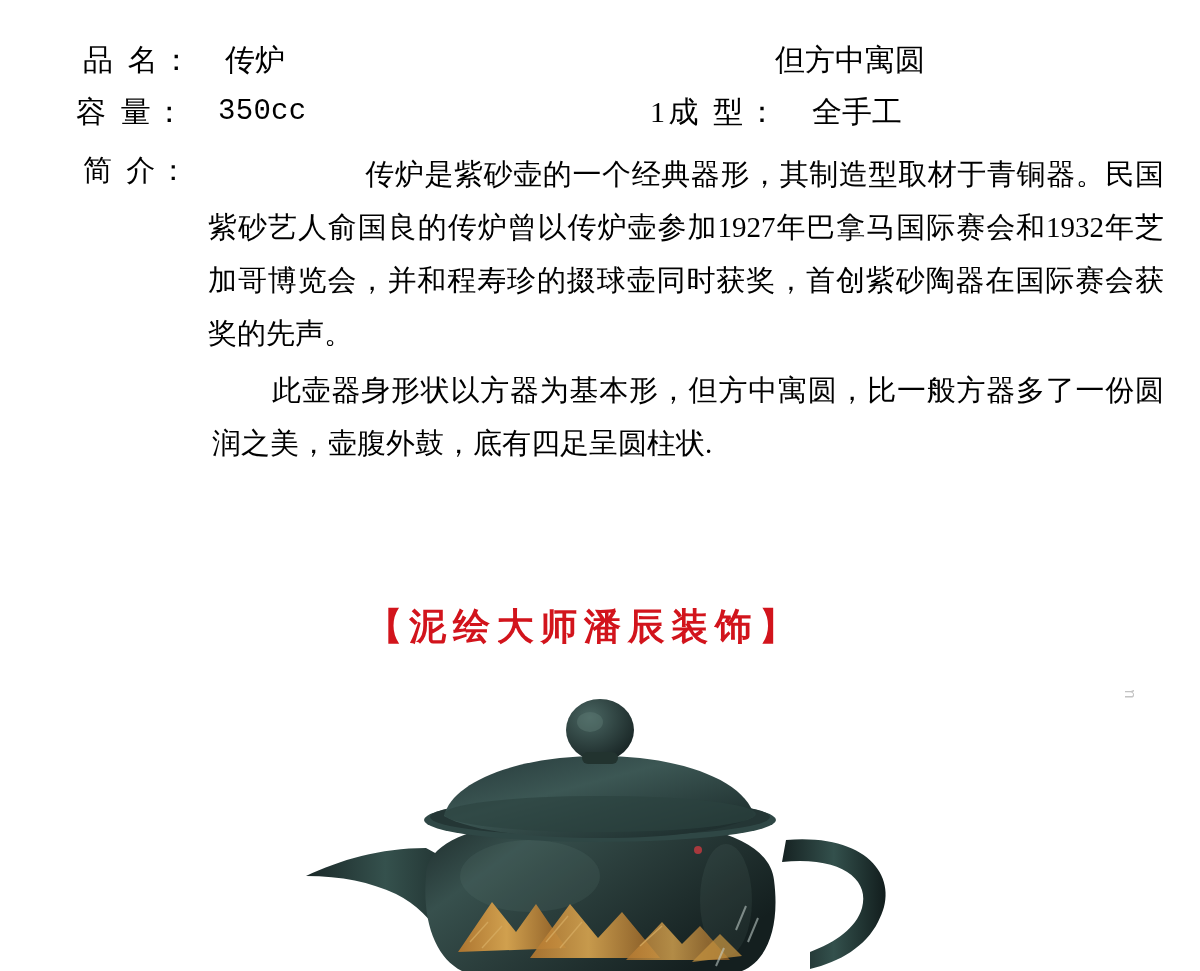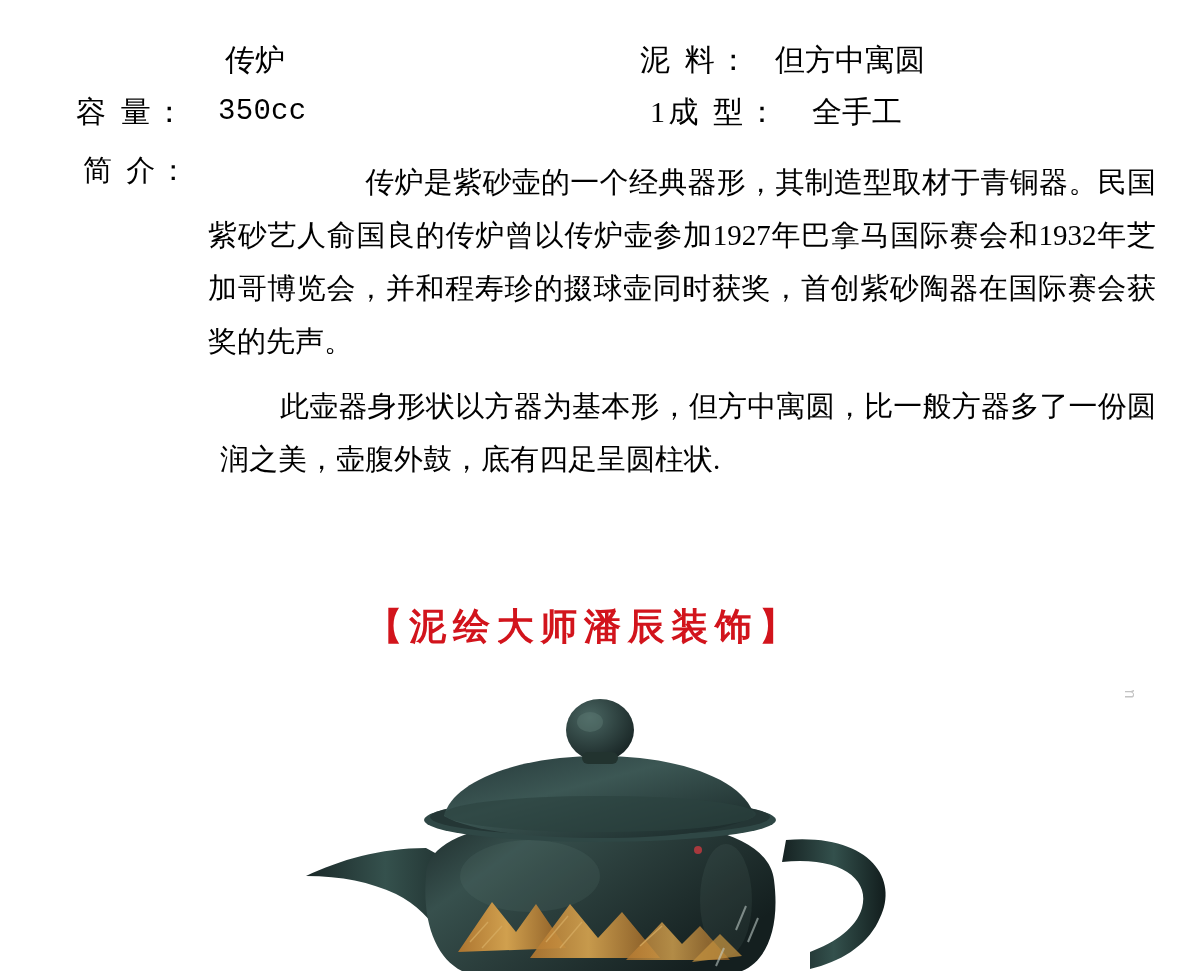--- a/index.html
+++ b/index.html
@@ -65,21 +65,21 @@
     font-size: 29px;
     line-height: 53px;
   }
   .intro-label {
     float: left;
     letter-spacing: 0.12em;
     white-space: nowrap;
     margin-right: 24px;
   }
   .intro p {
-    margin: 12px;
+    margin: 4px;
     text-align: justify;
     text-justify: inter-ideograph;
   }
   .intro .p1 {
     text-indent: 150px;
     padding-left: 125px;
     margin-left: 0;
   }
   .intro .p2 {
     text-indent: 60px;
@@ -134,22 +134,22 @@
   }
 </style>
 </head>
 <body>
 
 <div class="page">
 
   <div class="spec-block">
 
     <div class="spec-row">
+      <span class="spec-label r1-l">品  名：</span>
       <span class="spec-value r1-v">传炉</span>
-      <span class="spec-label r1-l2">泥  料：</span>
       <span class="spec-value r1-v2">但方中寓圆</span>
     </div>
 
     <div class="spec-row">
       <span class="spec-label r2-l">容  量：</span>
       <span class="spec-value r2-v">350cc</span>
       <span class="spec-label r2-l2">1成  型：</span>
       <span class="spec-value r2-v2">全手工</span>
     </div>
 

